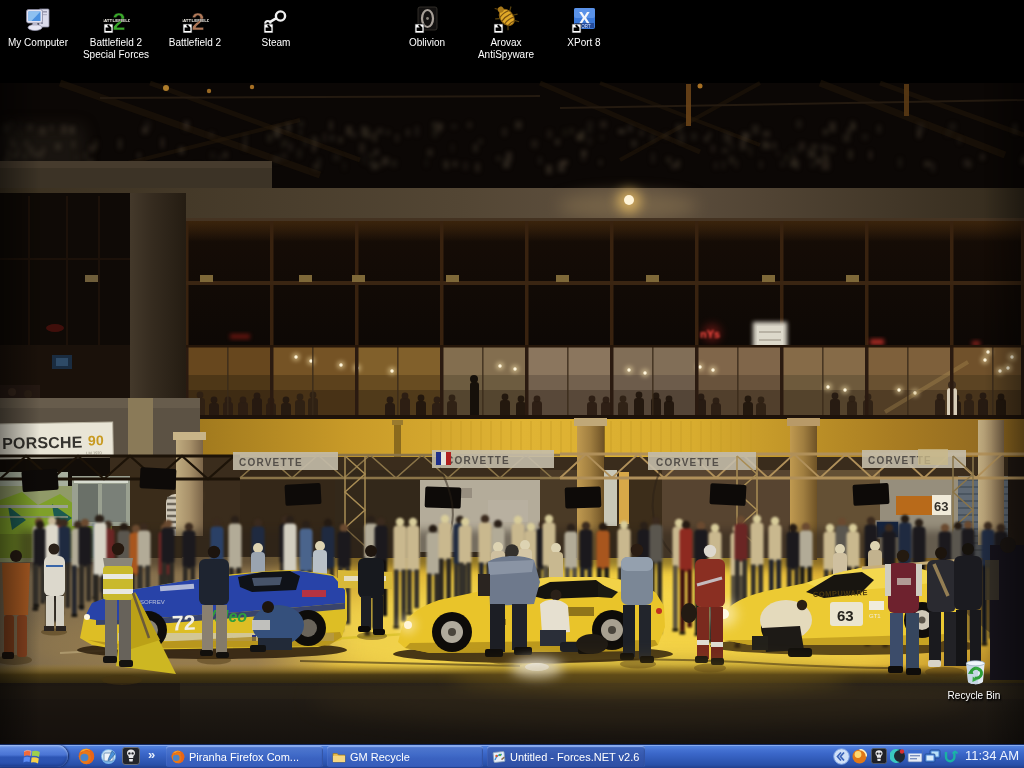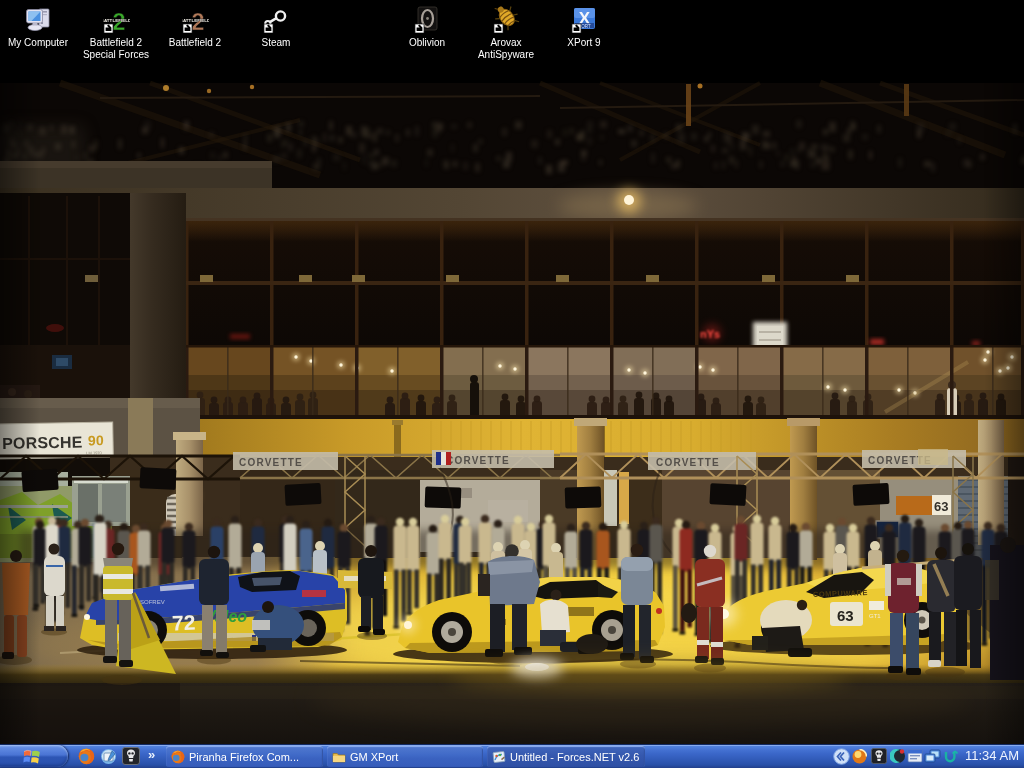--- a/index.html
+++ b/index.html
@@ -1356,21 +1356,33 @@
           <rect x="3" y="2" width="21" height="21" rx="2" fill="#3a78d8"></rect>
           <rect x="3" y="2" width="21" height="10" rx="2" fill="#5a92e8"></rect>
           <text x="13.5" y="18" font-size="17" font-weight="bold" fill="#f4f6fa" text-anchor="middle">X</text>
           <rect x="4" y="17" width="19" height="5" fill="#20408a" opacity="0.8"></rect>
           <text x="13.5" y="21.5" font-size="4.5" fill="#cfe0ff" text-anchor="middle">PORT</text>
           <g>
             <rect x="1" y="18" width="9" height="9" fill="#fff" stroke="#1a1a1a" stroke-width="0.7"></rect>
             <path d="M3.2,25 L3.2,21.5 L6.4,21.5 L4.6,19.8 L6.2,18.4 L9,21.6 L9,25 Z" fill="#000" transform="translate(-0.6,0)"></path>
           </g>
         </svg></span>
-      <div class="lbl">XPort 9</div>
+      <div class="lbl">XPort 8</div>
+    </div>
+<div class="dico" style="left:936px;top:659px">
+      <span class="ig"><svg width="29" height="29" viewBox="0 0 27 27">
+          <path d="M5,4 C5,2.8 9,1.8 13.5,1.8 C18,1.8 22,2.8 22,4 L20.5,21 C20.4,22.4 17,23.4 13.5,23.4 C10,23.4 6.6,22.4 6.5,21 Z" fill="#e2eaf2"></path>
+          <path d="M5,4 C5,2.8 9,1.8 13.5,1.8 C15,1.8 16.4,1.9 17.6,2.1 C15.8,7.5 15.4,15 16.2,23.2 C15.3,23.3 14.4,23.4 13.5,23.4 C10,23.4 6.6,22.4 6.5,21 Z" fill="#c6d6e4"></path>
+          <ellipse cx="13.5" cy="4" rx="8.5" ry="2.4" fill="#f0f6fc" stroke="#9ab0c4" stroke-width="0.7"></ellipse>
+          <path d="M9.2,12.6 A5,4.6 0 1 1 12.6,17.6" fill="none" stroke="#2e9e38" stroke-width="2.8"></path>
+          <polygon points="9.8,9 6.4,13.8 11.6,14 " fill="#2e9e38"></polygon>
+          <polygon points="14.8,19.6 11,16.2 10.6,21.4" fill="#35aa40"></polygon>
+          <path d="M12.8,8.2 A5,4.6 0 0 1 17.4,11" fill="none" stroke="#35aa40" stroke-width="2.2"></path>
+        </svg></span>
+      <div class="lbl">Recycle Bin</div>
     </div>
 <div style="position:absolute;left:0;top:744px;width:1024px;height:24px;background:linear-gradient(#122a64 0px,#122a64 1px,#87abef 1px,#87abef 2.5px,#5181dd 2.5px,#4471d2 6px,#3a66c8 10px,#2f58b4 17px,#2850a8 21px,#223f8a 24px);">
 <div style="position:absolute;left:-10px;top:1px;width:78px;height:22px;border-radius:12px;background:linear-gradient(#6a94e8,#4a74d4 45%,#2d55b4 55%,#2a50ac);box-shadow:inset 0 1px 2px #a8c4f4, inset 0 -2px 3px #1c3c8c, 1px 0 2px #16295e;"></div>
 <svg width="18" height="17" viewBox="0 0 18 17" style="position:absolute;left:23px;top:4px">
         <path d="M1,3.5 Q4,1.5 8,3 L7.4,7.8 Q3.6,6.6 1,8.2 Z" fill="#f26a3a"></path>
         <path d="M9.2,3.2 Q13,2 16.8,4 L16,9 Q12.6,7.4 9,8 Z" fill="#9ed04a"></path>
         <path d="M0.8,9.5 Q3.6,8 7.2,9.2 L6.6,14 Q3.2,13 0.4,14.4 Z" fill="#5a8af4"></path>
         <path d="M8.6,9.6 Q12.2,8.8 15.8,10.4 L15,15.4 Q11.8,13.8 8,14.6 Z" fill="#f8d048"></path>
         <path d="M1,3.5 Q4,1.5 8,3 L7.4,7.8" fill="none" stroke="#ffffff" stroke-width="0.5" opacity="0.7"></path>
       </svg>
@@ -1396,21 +1408,21 @@
 <div style="position:absolute;left:148px;top:3px;font-size:13px;font-weight:bold;color:#e8f0fc;">»</div>
 <div style="position:absolute;left:166px;top:2px;width:157px;height:21px;border-radius:3px;background:linear-gradient(#5179cf,#416bc8 40%,#3a62c0 60%,#365cba);box-shadow:inset 0 1px 1px #8fb0f0, inset -1px 0 1px #2a4a9a;color:#fff;font-size:11px;line-height:21px;white-space:nowrap;overflow:hidden;"><span style="display:inline-block;vertical-align:middle;margin:0 4px 0 5px;width:14px;height:14px;line-height:14px"><svg width="14" height="14" viewBox="0 0 16 16">
             <circle cx="8" cy="8" r="7.2" fill="#e87818"></circle>
             <ellipse cx="6" cy="9" rx="3.8" ry="3.5" fill="#4a84c8"></ellipse>
             <path d="M8,0.8 C12.6,0.8 15.4,4.4 15.2,8.2 C15,12.2 11.8,15.2 7.8,15.2 C10.6,13.8 12,11.4 12,8.8 C12,7.6 11.6,6.6 11,5.9 C11.6,5.4 11.7,4.3 11.2,3.6 C10.2,3.7 9.3,3.3 8.4,2.6 C6,2.4 4.2,3.6 3.6,5.6 C3,5.3 2.8,4.7 2.9,4 C1.7,5.1 1.1,6.6 1.2,8.2 C1.3,9.5 1.7,10.6 2.4,11.5 C1.2,10.3 0.6,8.7 0.7,7.1 C1,3.4 4,0.8 8,0.8 Z" fill="#e86418"></path>
             <path d="M8,0.8 C5.2,0.8 2.8,2.2 1.8,4.6 C2.8,3.6 4.1,3 5.3,3 C6.2,2.1 7.5,1.7 8.8,1.9 C9.8,2 10.7,2.5 11.3,3.1 C10.8,1.7 9.5,0.8 8,0.8 Z" fill="#f4a830"></path>
           </svg></span><span style="vertical-align:middle">Piranha Firefox Com...</span></div>
 <div style="position:absolute;left:327px;top:2px;width:156px;height:21px;border-radius:3px;background:linear-gradient(#5179cf,#416bc8 40%,#3a62c0 60%,#365cba);box-shadow:inset 0 1px 1px #8fb0f0, inset -1px 0 1px #2a4a9a;color:#fff;font-size:11px;line-height:21px;white-space:nowrap;overflow:hidden;"><span style="display:inline-block;vertical-align:middle;margin:0 4px 0 5px;width:14px;height:14px;line-height:14px"><svg width="14" height="14" viewBox="0 0 14 14">
             <path d="M1,3.5 L1,12 L13,12 L13,5 L6.5,5 L5.2,3.5 Z" fill="#e8b84a" stroke="#9a7820" stroke-width="0.7"></path>
             <path d="M1,5.8 L13,5.8 L13,12 L1,12 Z" fill="#f6d680"></path>
-          </svg></span><span style="vertical-align:middle">GM XPort</span></div>
+          </svg></span><span style="vertical-align:middle">GM Recycle</span></div>
 <div style="position:absolute;left:487px;top:2px;width:158px;height:21px;border-radius:3px;background:linear-gradient(#4166bd,#3558ae 45%,#2e4fa4);box-shadow:inset 0 1px 1px #8fb0f0, inset -1px 0 1px #2a4a9a;color:#fff;font-size:11px;line-height:21px;white-space:nowrap;overflow:hidden;"><span style="display:inline-block;vertical-align:middle;margin:0 4px 0 5px;width:14px;height:14px;line-height:14px"><svg width="14" height="14" viewBox="0 0 14 14">
             <rect x="1.5" y="2" width="11" height="10" rx="1" fill="#e8f0f8" stroke="#8aa0b8" stroke-width="0.8" transform="rotate(-6 7 7)"></rect>
             <path d="M3,10 Q5,4 10,4.5" stroke="#4a90d8" stroke-width="1.4" fill="none"></path>
             <circle cx="4.5" cy="6" r="1.2" fill="#e05a2a"></circle>
             <circle cx="8" cy="5" r="1.2" fill="#4ab04a"></circle>
             <path d="M9,9 L12,6.5 L12.8,7.8 L10,10.2 Z" fill="#8a6a4a"></path>
           </svg></span><span style="vertical-align:middle">Untitled - Forces.NET v2.6</span></div>
 <svg width="17" height="17" viewBox="0 0 17 17" style="position:absolute;left:833px;top:4px">
         <circle cx="8.5" cy="8.5" r="7.8" fill="#cfe0f8" stroke="#7a9ede" stroke-width="1"></circle>
         <path d="M9.5,4.5 L6,8.5 L9.5,12.5 M12.5,4.5 L9,8.5 L12.5,12.5" stroke="#3a62b8" stroke-width="1.7" fill="none" transform="translate(-1.5,0)"></path>

